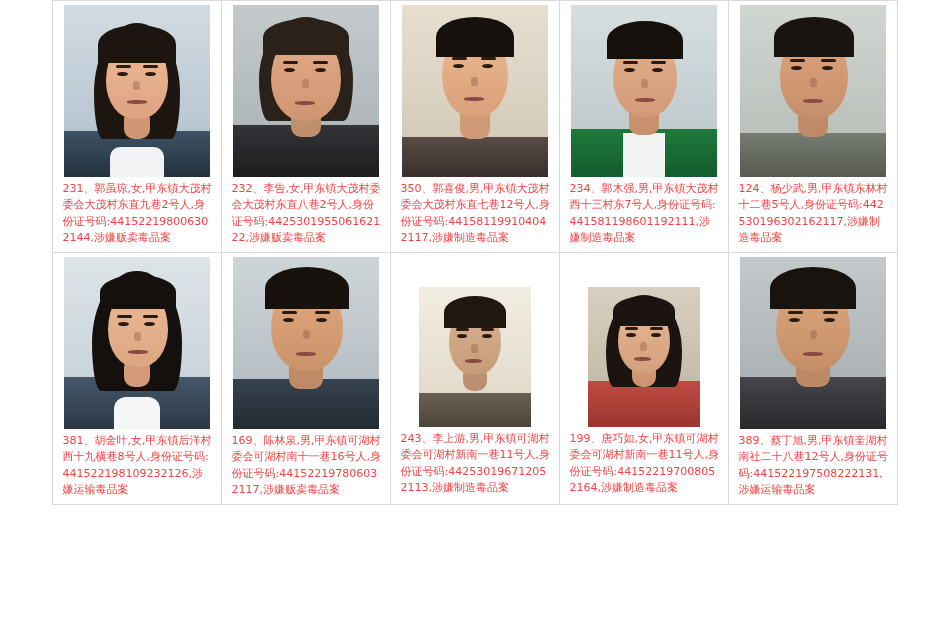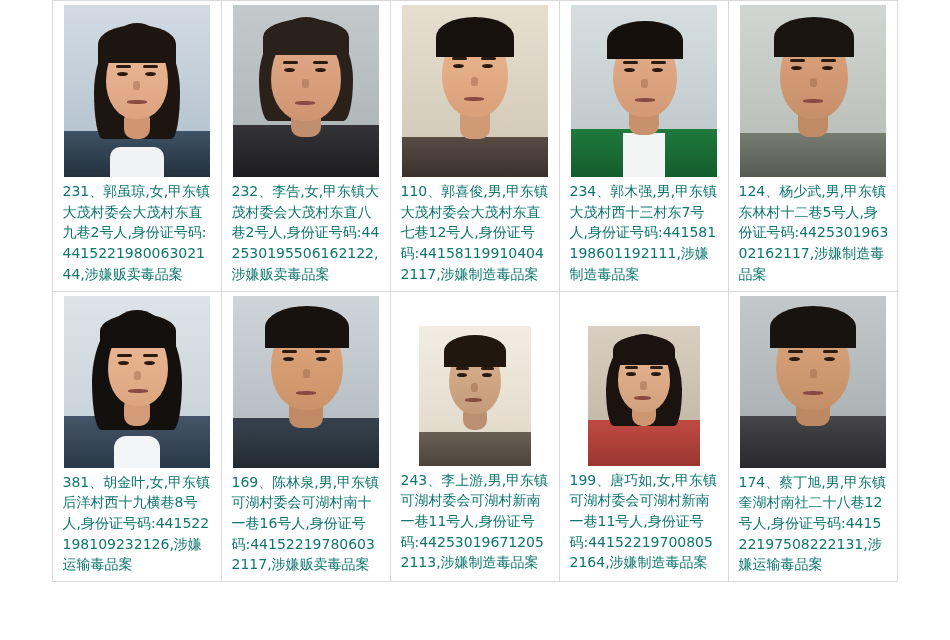--- a/index.html
+++ b/index.html
@@ -42,23 +42,23 @@
     position: relative;
     overflow: hidden;
   }
   .photo.inset {
     width: 112px;
     height: 140px;
     margin-top: 34px;
     margin-bottom: 4px;
   }
   .caption {
-    font-size: 14px;
+    font-size: 11px;
     line-height: 1.48;
-    color: #0f766e;
+    color: #ef4444;
     padding: 0 8px 6px 9px;
     width: 150px;
     word-break: break-all;
     text-align: left;
   }
   
   .p-bg { position: absolute; inset: 0; }
   .face { position: absolute; border-radius: 50% 50% 45% 45% / 55% 55% 45% 45%; }
   .hair { position: absolute; border-radius: 50% 50% 10% 10% / 60% 60% 40% 40%; }
   .neck { position: absolute; border-radius: 10px; }
@@ -121,21 +121,21 @@
             <div class="neck" style="left:58px;top:96px;width:30px;height:38px;background:#d09a76;"></div>
             <div class="face" style="left:40px;top:22px;width:66px;height:90px;background:linear-gradient(180deg,#edb993 0%,#d9a079 100%);"></div>
             <div class="hair" style="left:34px;top:12px;width:78px;height:40px;background:#16110d;border-radius:50% 50% 0 0;"></div>
             <div class="brow" style="left:50px;top:52px;"></div>
             <div class="brow" style="left:79px;top:52px;"></div>
             <div class="eye" style="left:51px;top:59px;"></div>
             <div class="eye" style="left:80px;top:59px;"></div>
             <div class="nose" style="left:69px;top:72px;"></div>
             <div class="mouth" style="left:62px;top:92px;"></div>
           </div>
-          <div class="caption">110、郭喜俊,男,甲东镇大茂村委会大茂村东直七巷12号人,身份证号码:441581199104042117,涉嫌制造毒品案</div>
+          <div class="caption">350、郭喜俊,男,甲东镇大茂村委会大茂村东直七巷12号人,身份证号码:441581199104042117,涉嫌制造毒品案</div>
         </div>
       </td>
       <td>
         <div class="cell-inner">
           <div class="photo">
             <div class="p-bg" style="background:linear-gradient(180deg,#d6dee0 0%,#b9c4c6 100%);"></div>
             <div class="body" style="height:48px;background:linear-gradient(180deg,#1f7a3c 0%,#145c2c 100%);"></div>
             <div class="body" style="height:44px;left:52px;right:52px;background:#f2f4f3;"></div>
             <div class="neck" style="left:58px;top:98px;width:30px;height:32px;background:#c8906c;"></div>
             <div class="face" style="left:42px;top:26px;width:64px;height:86px;background:linear-gradient(180deg,#e6b08c 0%,#d29a76 100%);"></div>
@@ -253,18 +253,18 @@
             <div class="neck" style="left:56px;top:96px;width:34px;height:34px;background:#bd8864;"></div>
             <div class="face" style="left:36px;top:20px;width:74px;height:94px;background:linear-gradient(180deg,#dda67d 0%,#c48f68 100%);"></div>
             <div class="hair" style="left:30px;top:10px;width:86px;height:42px;background:#191310;border-radius:50% 50% 0 0;"></div>
             <div class="brow" style="left:48px;top:54px;"></div>
             <div class="brow" style="left:83px;top:54px;"></div>
             <div class="eye" style="left:49px;top:61px;"></div>
             <div class="eye" style="left:84px;top:61px;"></div>
             <div class="nose" style="left:70px;top:73px;"></div>
             <div class="mouth" style="left:63px;top:95px;"></div>
           </div>
-          <div class="caption">174、蔡丁旭,男,甲东镇奎湖村南社二十八巷12号人,身份证号码:441522197508222131,涉嫌运输毒品案</div>
+          <div class="caption">389、蔡丁旭,男,甲东镇奎湖村南社二十八巷12号人,身份证号码:441522197508222131,涉嫌运输毒品案</div>
         </div>
       </td>
     </tr>
   </tbody>
 </table>
 
 </body></html>

